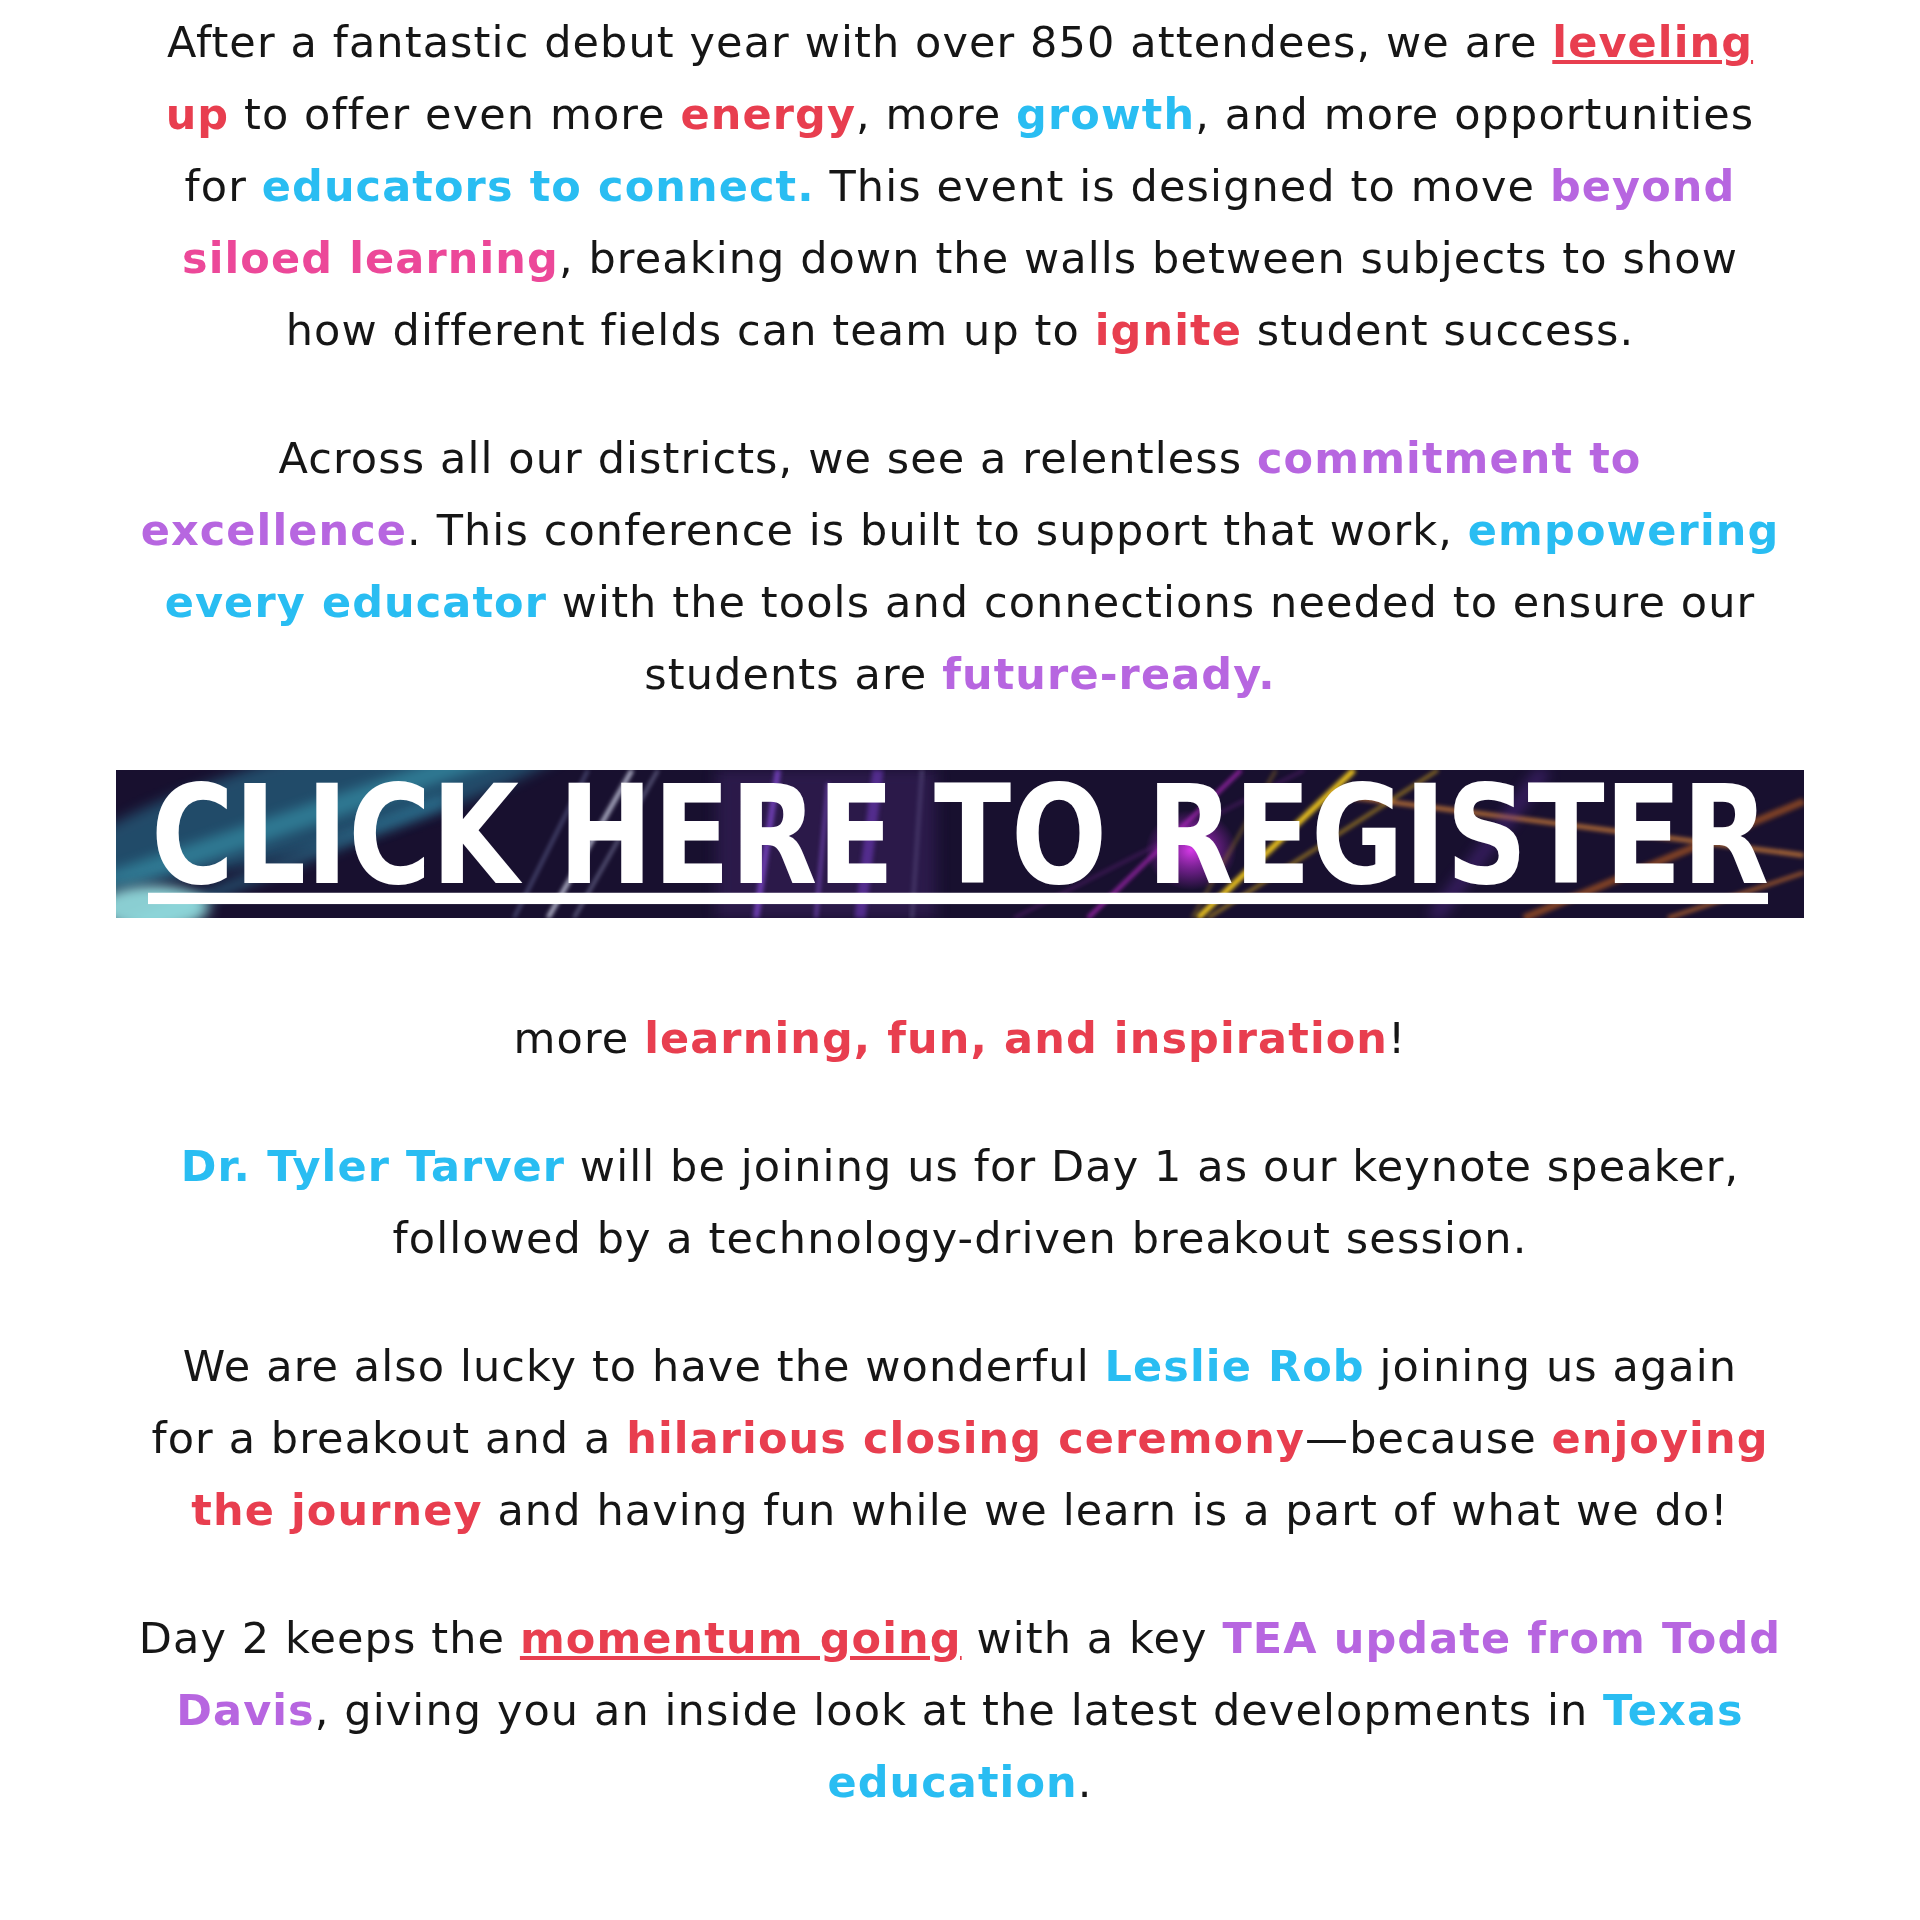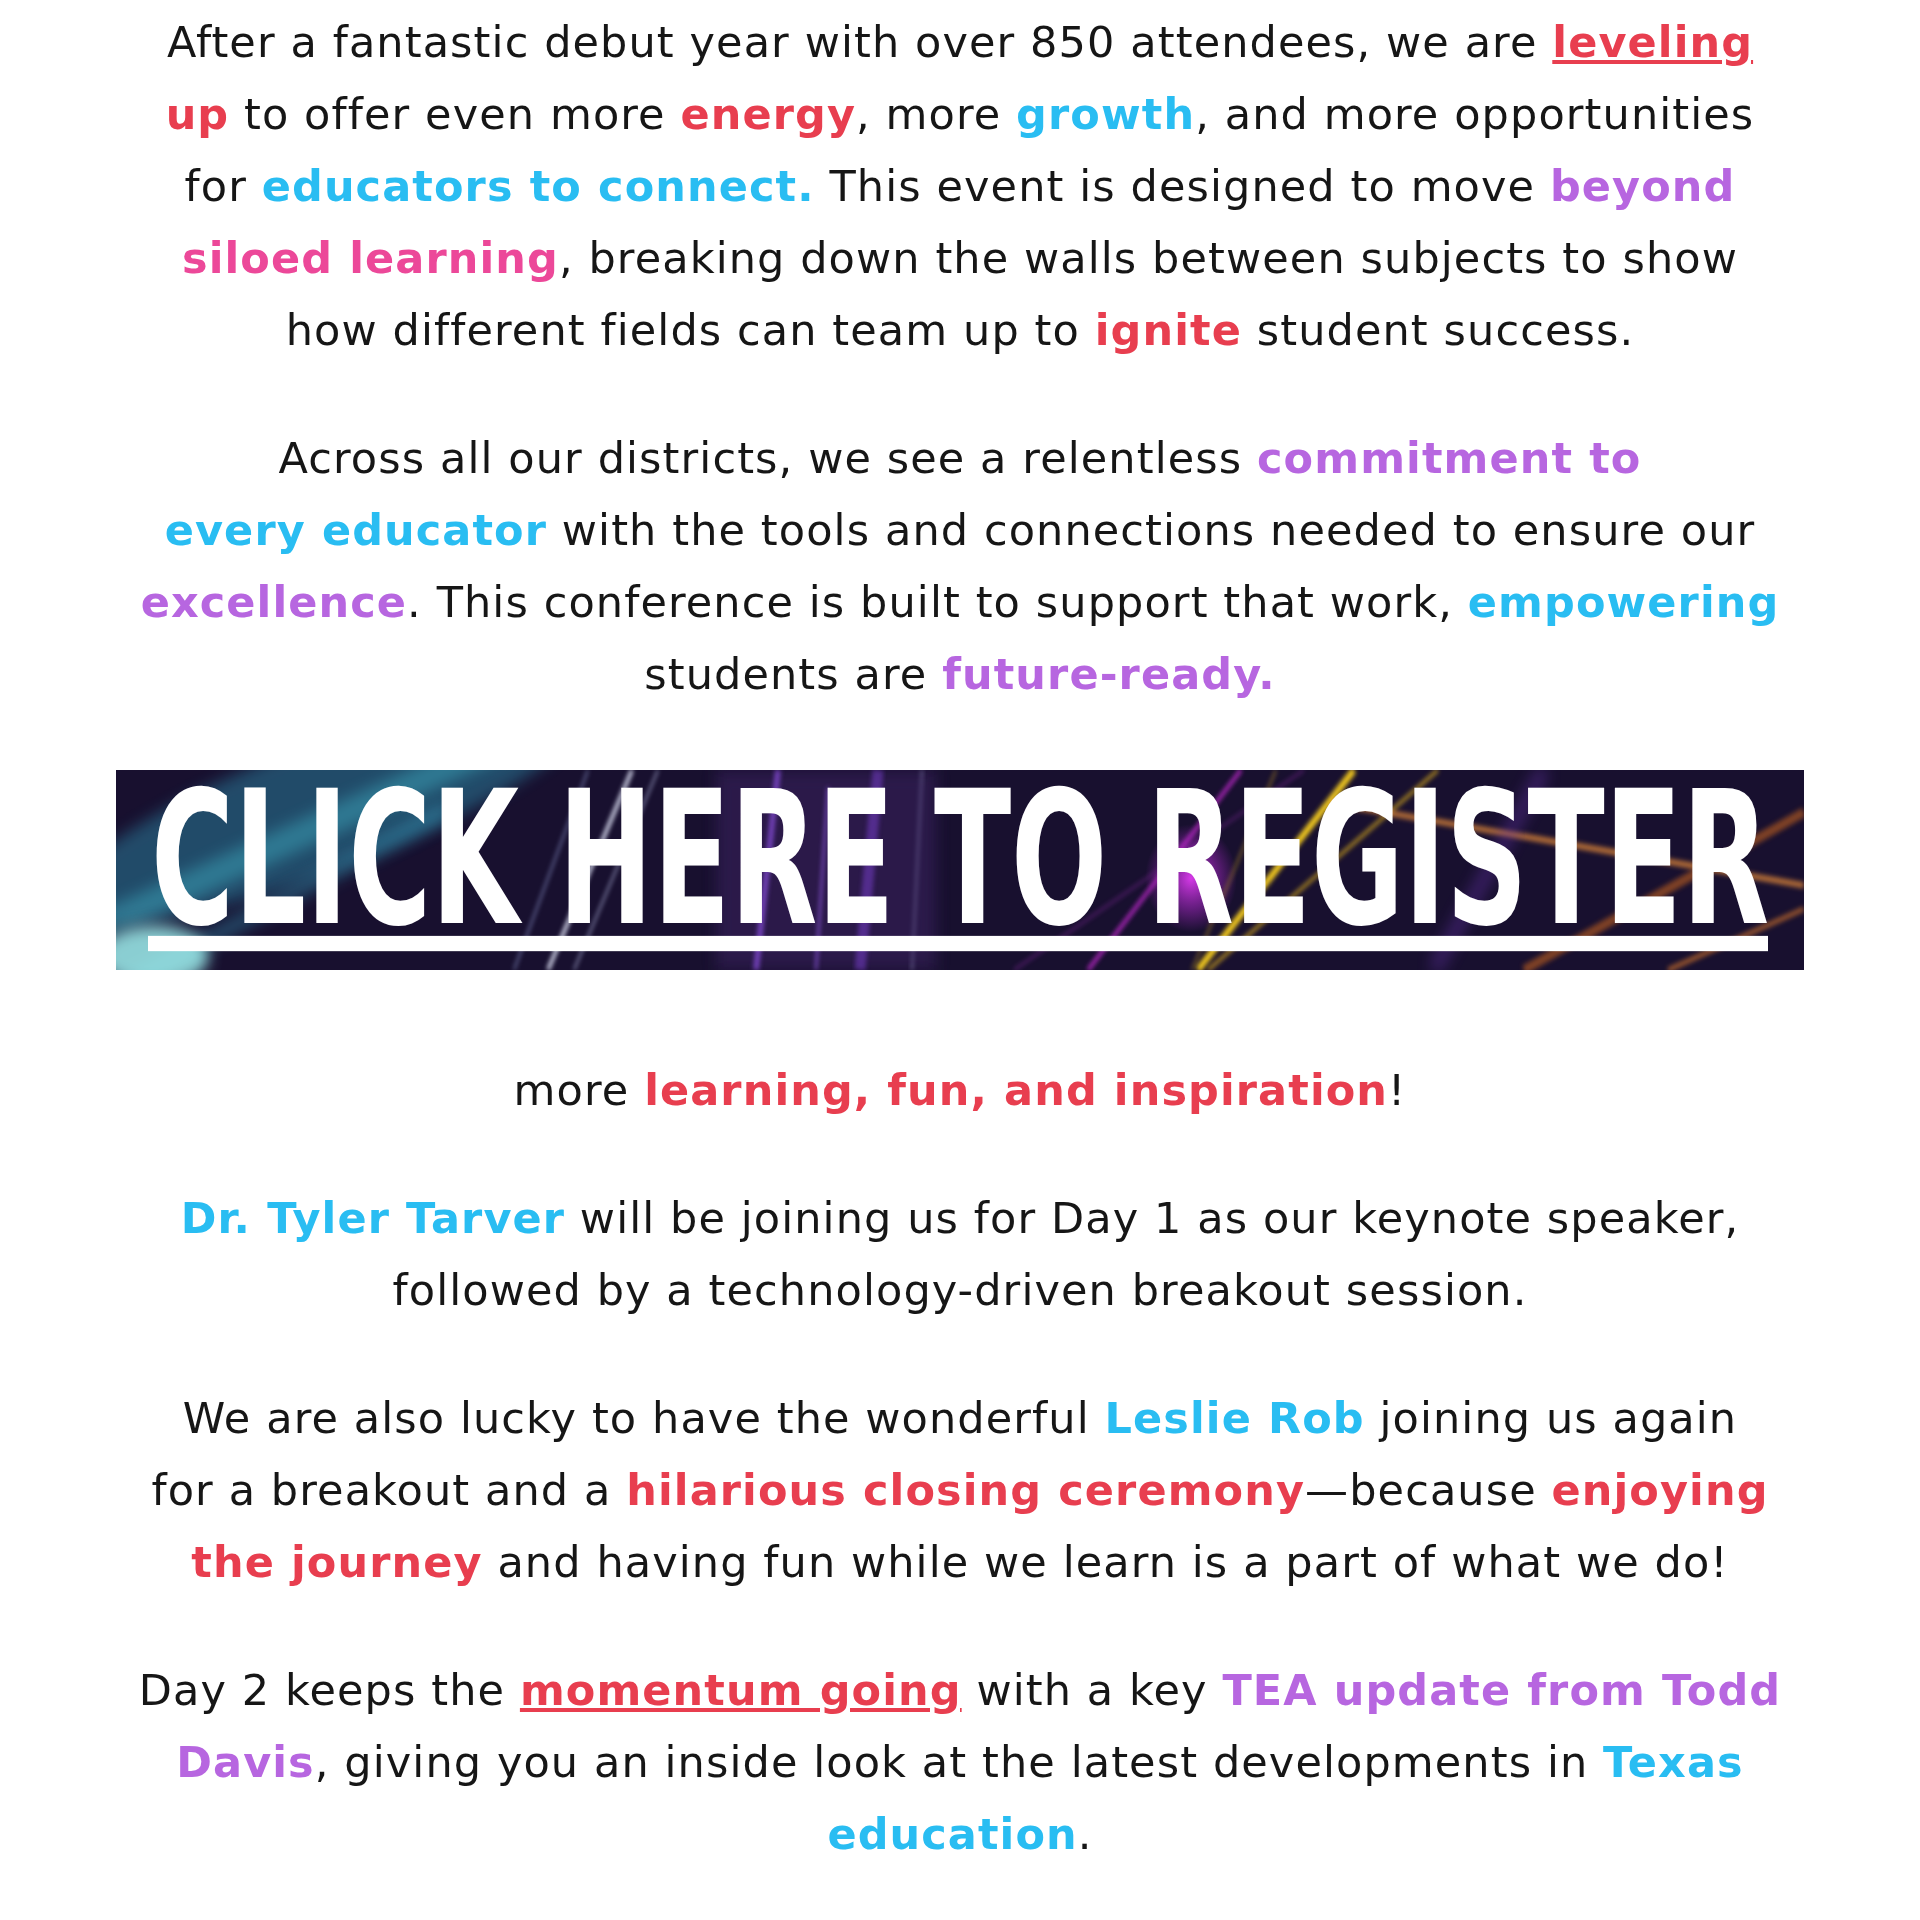--- a/index.html
+++ b/index.html
@@ -9,21 +9,21 @@
     color:#161616;
   }
   .content{padding:6px 22px 0;text-align:center;}
   p.para{
     font-size:43px;line-height:72px;letter-spacing:1.1px;
     margin:0 0 56px;font-weight:normal;
   }
   .line{display:block;white-space:nowrap;}
   .hl{font-weight:bold;}
   a.banner{
-    display:block;width:1688px;height:200px;margin:60px auto 84px;
+    display:block;width:1688px;height:148px;margin:60px auto 84px;
     text-decoration:none;cursor:pointer;
   }
   a.banner svg{display:block;width:100%;height:100%;}
   .banner-label{
     font-family:"DejaVu Sans","Liberation Sans",sans-serif;
     font-weight:bold;fill:#ffffff;
   }
 </style>
 </head>
 <body style="background: rgb(255, 255, 255); color: rgb(22, 22, 22);">
@@ -33,22 +33,22 @@
   <div>
       <p class="para">
         <span class="line"><span>After a fantastic debut year with over 850 attendees, we are </span><span class="hl" style="color: rgb(232, 62, 79); text-decoration: underline;">leveling</span></span>
         <span class="line"><span class="hl" style="color: rgb(232, 62, 79);">up</span><span> to offer even more </span><span class="hl" style="color: rgb(232, 62, 79);">energy</span><span>, more </span><span class="hl" style="color: rgb(41, 189, 242);">growth</span><span>, and more opportunities</span></span>
         <span class="line"><span>for </span><span class="hl" style="color: rgb(41, 189, 242);">educators to connect.</span><span> This event is designed to move </span><span class="hl" style="color: rgb(183, 102, 224);">beyond</span></span>
         <span class="line"><span class="hl" style="color: #ec4899;">siloed learning</span><span>, breaking down the walls between subjects to show</span></span>
         <span class="line"><span>how different fields can team up to </span><span class="hl" style="color: rgb(232, 62, 79);">ignite</span><span> student success.</span></span>
       </p>
       <p class="para">
         <span class="line"><span>Across all our districts, we see a relentless </span><span class="hl" style="color: rgb(183, 102, 224);">commitment to</span></span>
+        <span class="line"><span class="hl" style="color: rgb(183, 102, 224);">excellence</span><span>. This conference is built to support that work, </span><span class="hl" style="color: rgb(41, 189, 242);">empowering</span></span>
         <span class="line"><span class="hl" style="color: rgb(41, 189, 242);">every educator</span><span> with the tools and connections needed to ensure our</span></span>
-        <span class="line"><span class="hl" style="color: rgb(183, 102, 224);">excellence</span><span>. This conference is built to support that work, </span><span class="hl" style="color: rgb(41, 189, 242);">empowering</span></span>
         <span class="line"><span>students are </span><span class="hl" style="color: rgb(183, 102, 224);">future-ready.</span></span>
       </p>
     </div>
 
   <a class="banner">
     <svg viewBox="0 0 1688 170" preserveAspectRatio="none">
       <defs>
         <filter id="b1" x="-40%" y="-40%" width="180%" height="180%">
             <feGaussianBlur stdDeviation="7"></feGaussianBlur>
           </filter>

